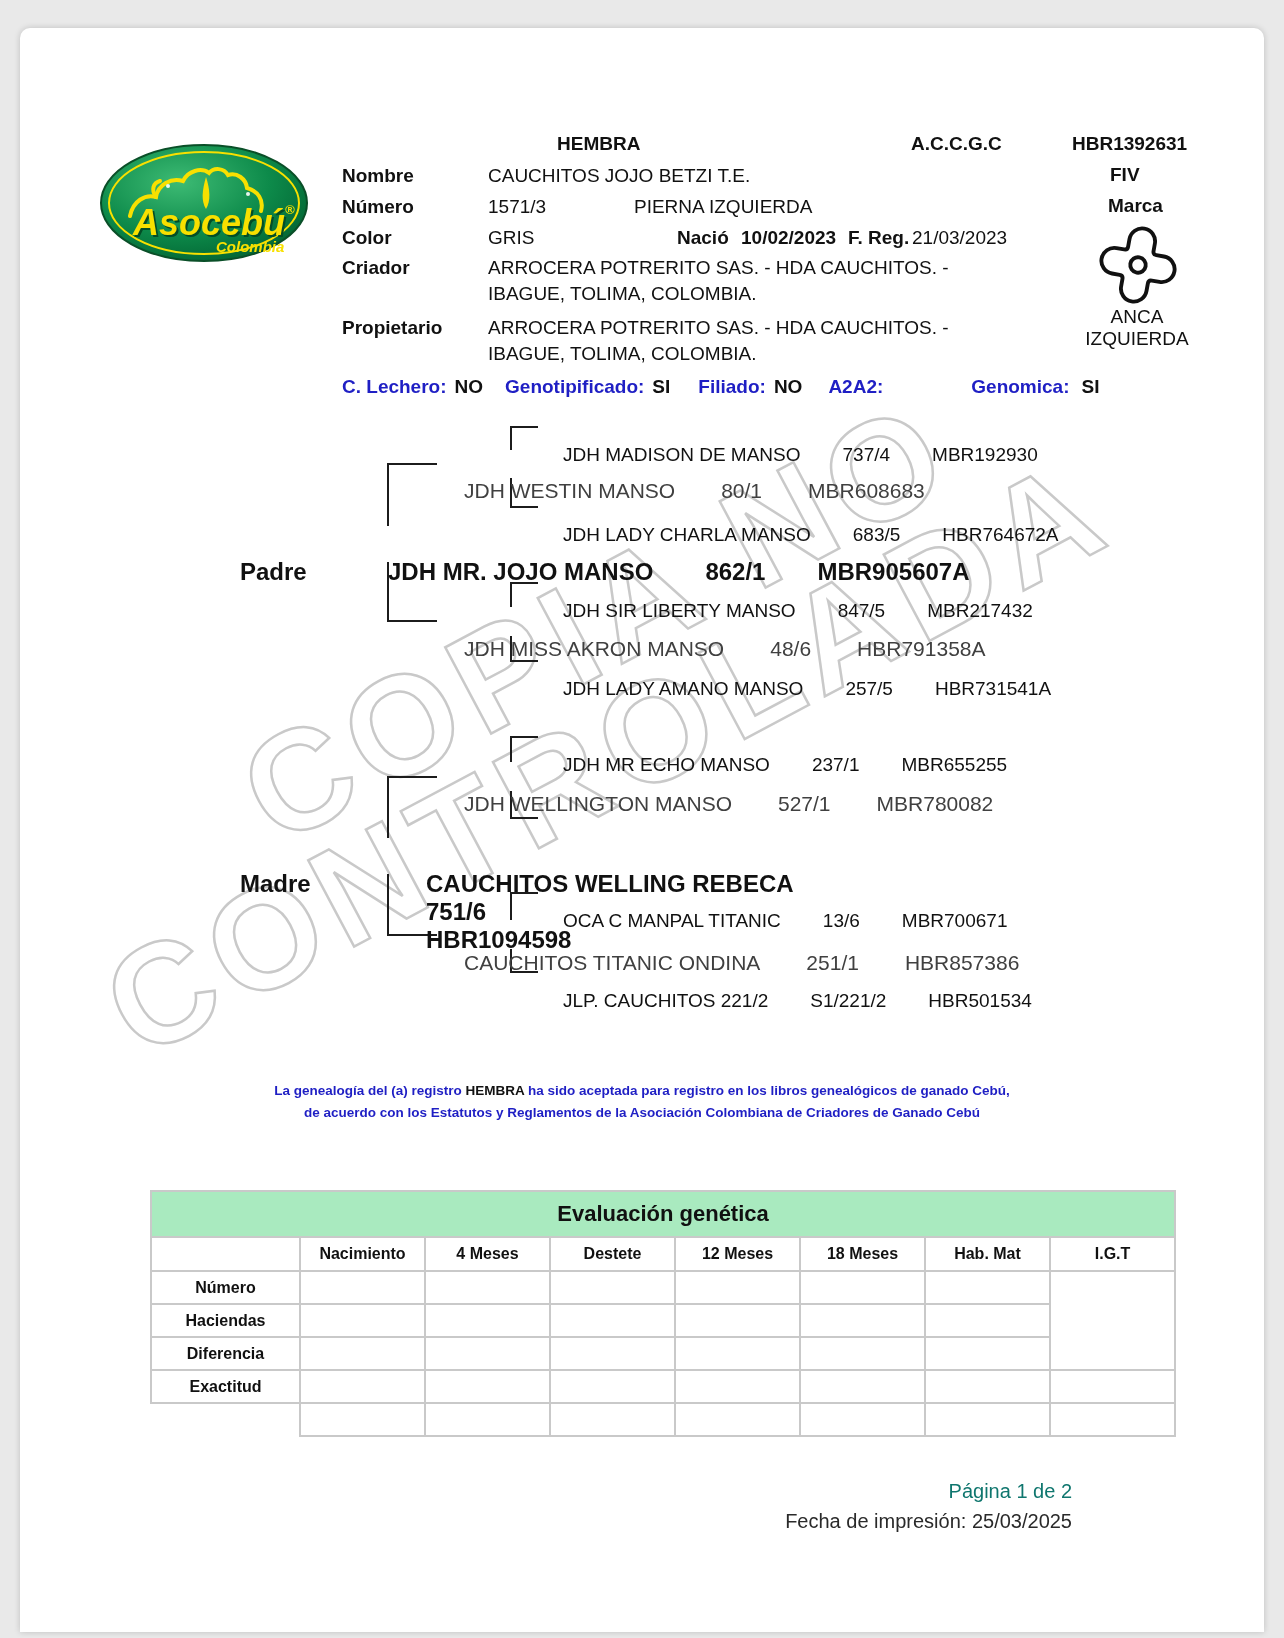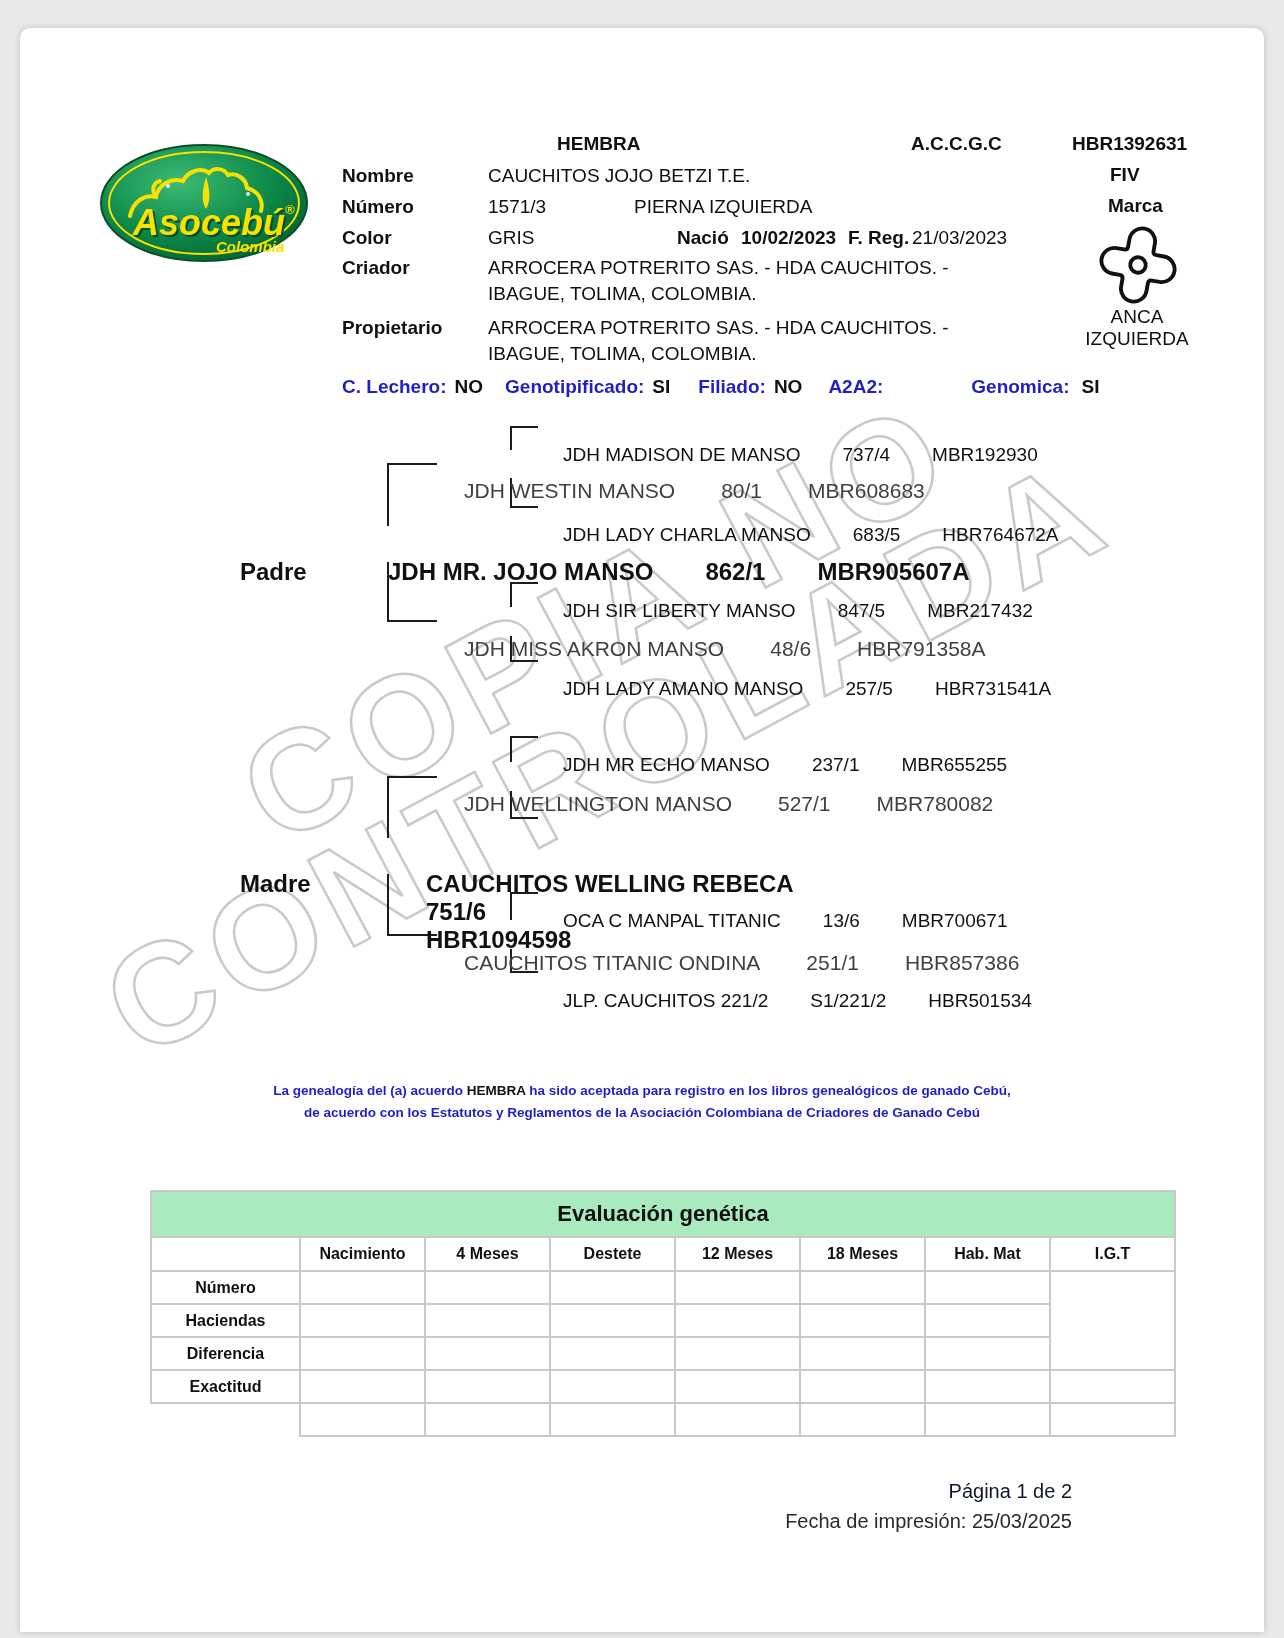--- a/index.html
+++ b/index.html
@@ -24,21 +24,21 @@
   table.eval{position:absolute;left:130px;top:1162px;border-collapse:collapse;z-index:2;
              table-layout:fixed;width:1024px;}
   table.eval td,table.eval th{border:2px solid #c9c9c9;background:#fff;padding:0;
              font-size:16px;color:#111;text-align:center;vertical-align:middle;}
   table.eval .title{background:#a9eabf;height:44px;font-size:22px;font-weight:bold;}
   table.eval th{height:32px;font-weight:bold;}
   table.eval td.body{height:31px;}
   table.eval td.rlabel{font-weight:bold;}
   table.eval td.ghost{border:none;background:transparent;}
   .footer{position:absolute;right:192px;top:1448px;text-align:right;z-index:2;line-height:30px;}
-  .footer .pg{font-size:20px;color:#0f172a;}
+  .footer .pg{font-size:20px;color:#0f766e;}
   .footer .dt{font-size:20px;color:#2a2a2a;}
   .anca{position:absolute;left:1037px;top:278px;width:160px;text-align:center;
         font-size:19px;color:#111;line-height:22px;}
 </style>
 </head>
 <body>
 
 <div class="page">
 
   <svg class="wm" width="1244" height="1604" viewBox="20 28 1244 1604">
@@ -212,21 +212,21 @@
     <span>251/1</span>
     <span>HBR857386</span>
   </div>
   <div class="prow fs19 gap42" style="left:543px;top:960px;">
     <span>JLP. CAUCHITOS 221/2</span>
     <span>S1/221/2</span>
     <span>HBR501534</span>
   </div>
 
   <div class="note">
-    <div><span>La genealogía del (a) acuerdo </span><span class="blk">HEMBRA</span><span> ha sido aceptada para registro en los libros genealógicos de ganado Cebú,</span></div>
+    <div><span>La genealogía del (a) registro </span><span class="blk">HEMBRA</span><span> ha sido aceptada para registro en los libros genealógicos de ganado Cebú,</span></div>
     <div>de acuerdo con los Estatutos y Reglamentos de la Asociación Colombiana de Criadores de Ganado Cebú</div>
   </div>
 
   <table class="eval">
     <colgroup>
       <col style="width:149px;">
         <col style="width:125px;">
         <col style="width:125px;">
         <col style="width:125px;">
       <col style="width:125px;">

